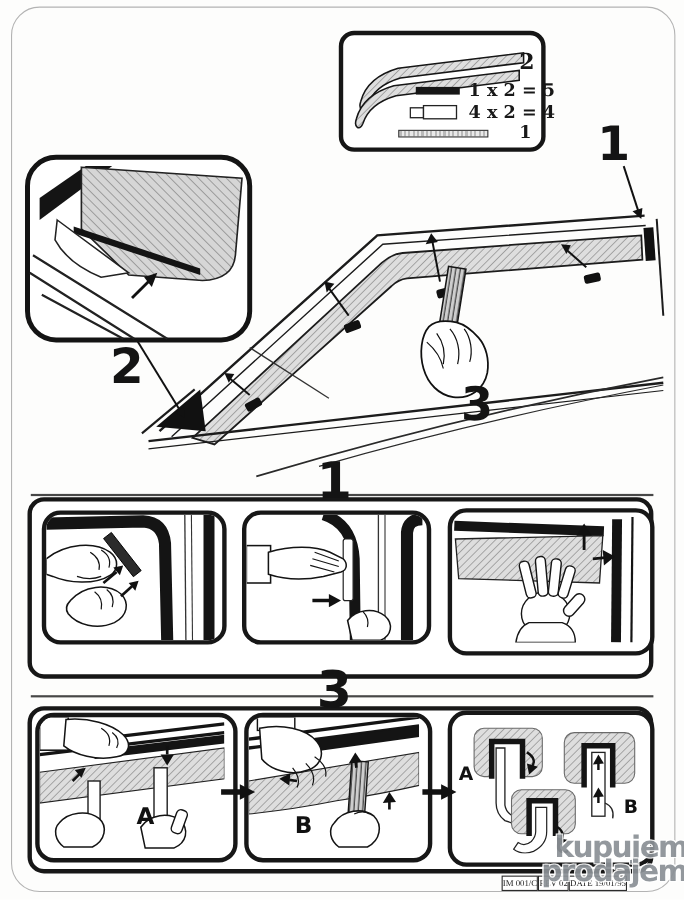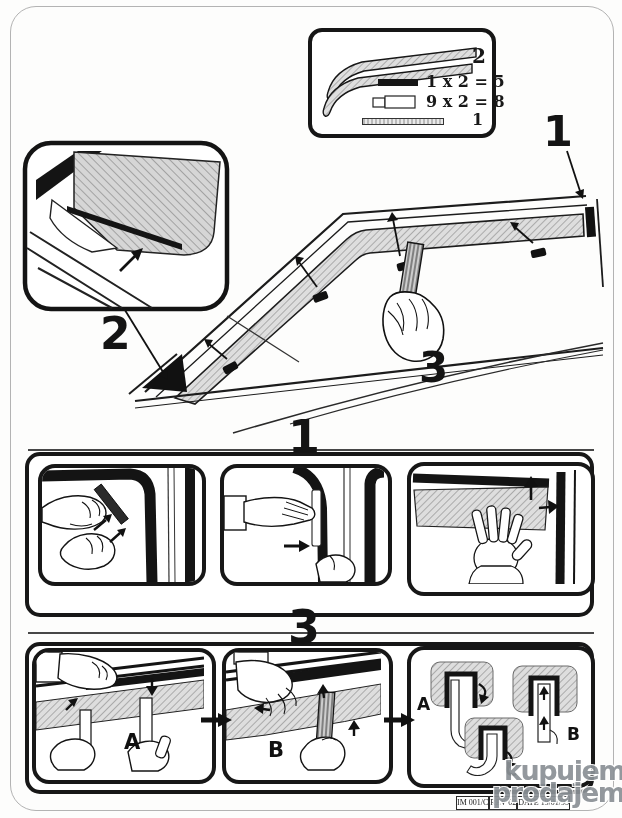--- a/index.html
+++ b/index.html
@@ -63,21 +63,21 @@
       <path d="M 14 58 Q 20 36 48 28 L 162 14 L 162 23 L 50 37 Q 26 44 20 62 Q 18 67 15 66 Q 12 64 14 58 Z" fill="url(#hx)" stroke="#161616" stroke-width="1.4"></path>
       <path d="M 10 74 Q 16 52 44 44 L 158 30 L 158 39 L 46 53 Q 22 60 16 78 Q 14 83 11 82 Q 8 80 10 74 Z" fill="url(#hx)" stroke="#161616" stroke-width="1.4"></path>
     </svg>
     <span class="qty" style="left:160px;top:14px;font-size:20px">2</span>
     <div class="swatch-black" style="left:66px;top:47px;width:40px;height:7px"></div>
     <span class="qty" style="left:114px;top:42px;font-size:16px">1 x 2 = 5</span>
     <svg class="abs" style="left:60px;top:63px" width="46" height="15" viewBox="0 0 46 15">
       <rect x="1" y="3" width="12" height="9" fill="#fff" stroke="#222" stroke-width="1.2"></rect>
       <rect x="13" y="1" width="30" height="12" fill="#fff" stroke="#222" stroke-width="1.2"></rect>
     </svg>
-    <span class="qty" style="left:114px;top:62px;font-size:16px">9 x 2 = 8</span>
+    <span class="qty" style="left:114px;top:62px;font-size:16px">4 x 2 = 4</span>
     <div class="swatch-strip" style="left:50px;top:86px;width:80px;height:5px"></div>
     <span class="qty" style="left:160px;top:80px;font-size:16px">1</span>
   </div>
 
   <svg class="abs" style="left:85px;top:135px;z-index:2" width="520" height="300" viewBox="0 0 520 300">
     <path d="M 60 257 L 258 79 L 501 61" fill="none" stroke="#1c1c1c" stroke-width="2.2"></path>
     <path d="M 71 262 L 263 87 L 502 70" fill="none" stroke="#1c1c1c" stroke-width="1.3"></path>
     <path d="M 512 64 L 518 152" fill="none" stroke="#1c1c1c" stroke-width="1.8"></path>
     <path d="M 90 263 L 262 104 Q 271 96 281 95 L 498 79 L 499 101 L 285 118 Q 277 119 271 125 L 110 269 Z" fill="url(#hx)" stroke="#1c1c1c" stroke-width="1.6"></path>
     <rect x="501" y="72" width="9" height="30" fill="#111" transform="rotate(-4 505 87)"></rect>

